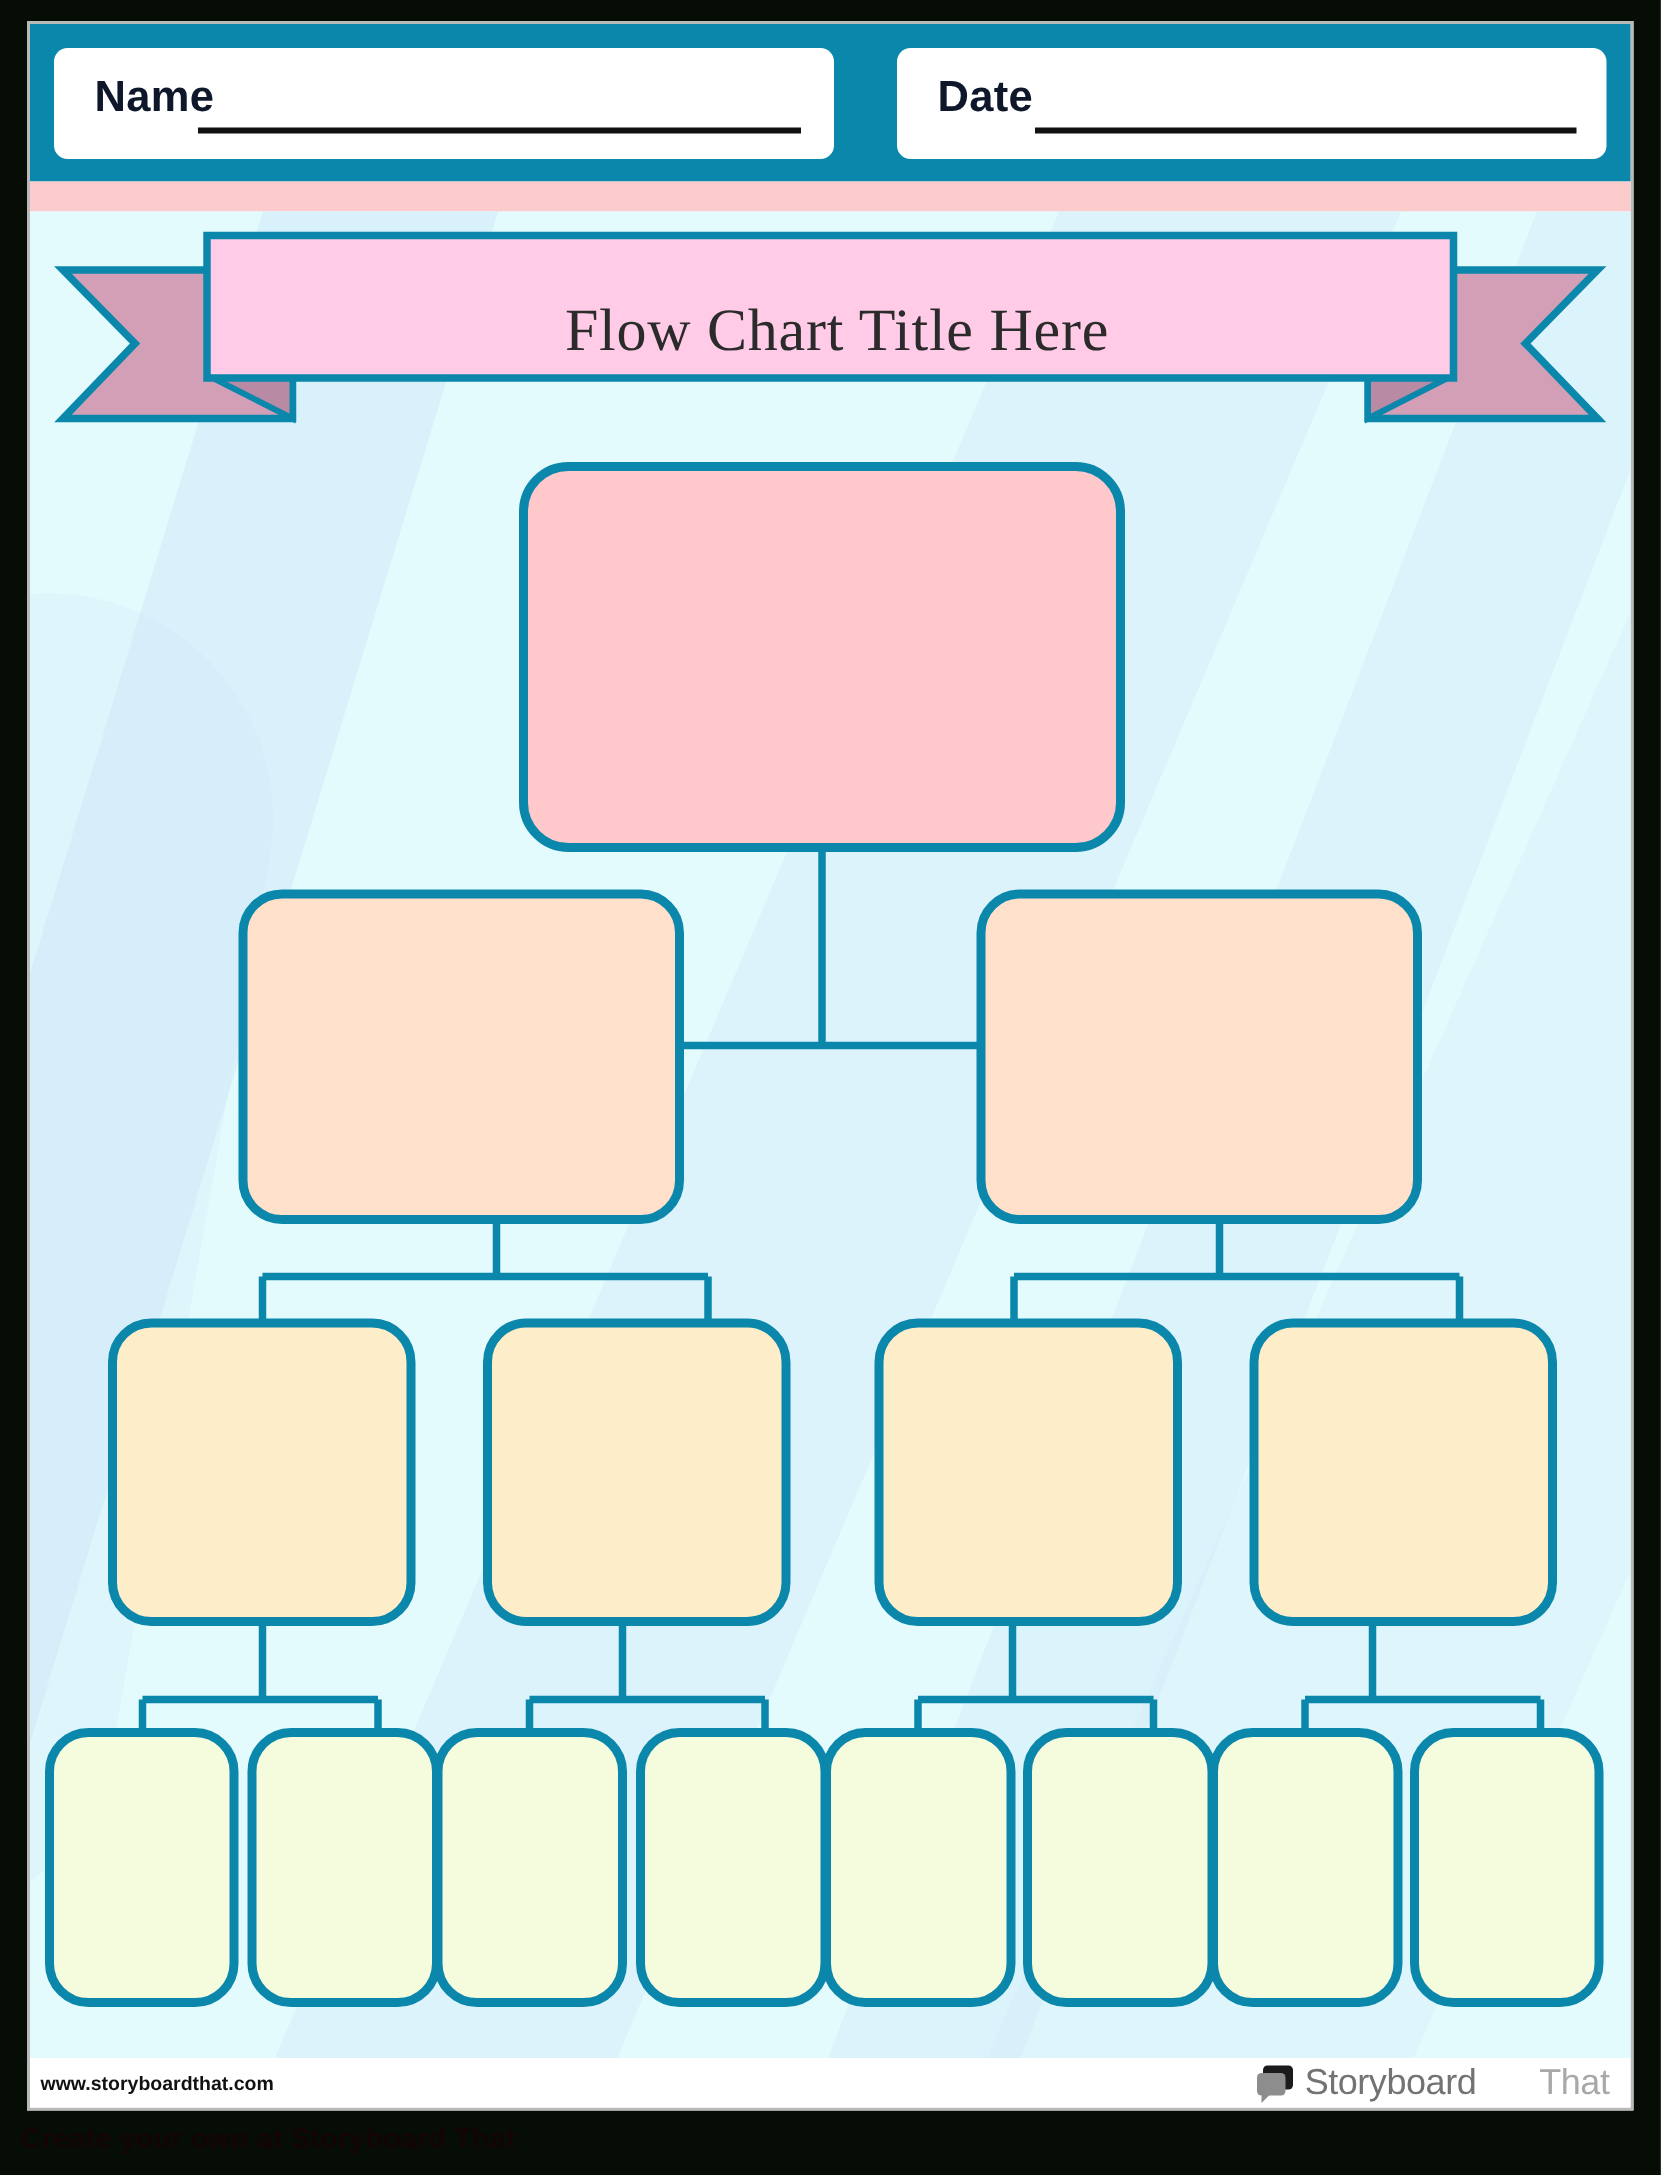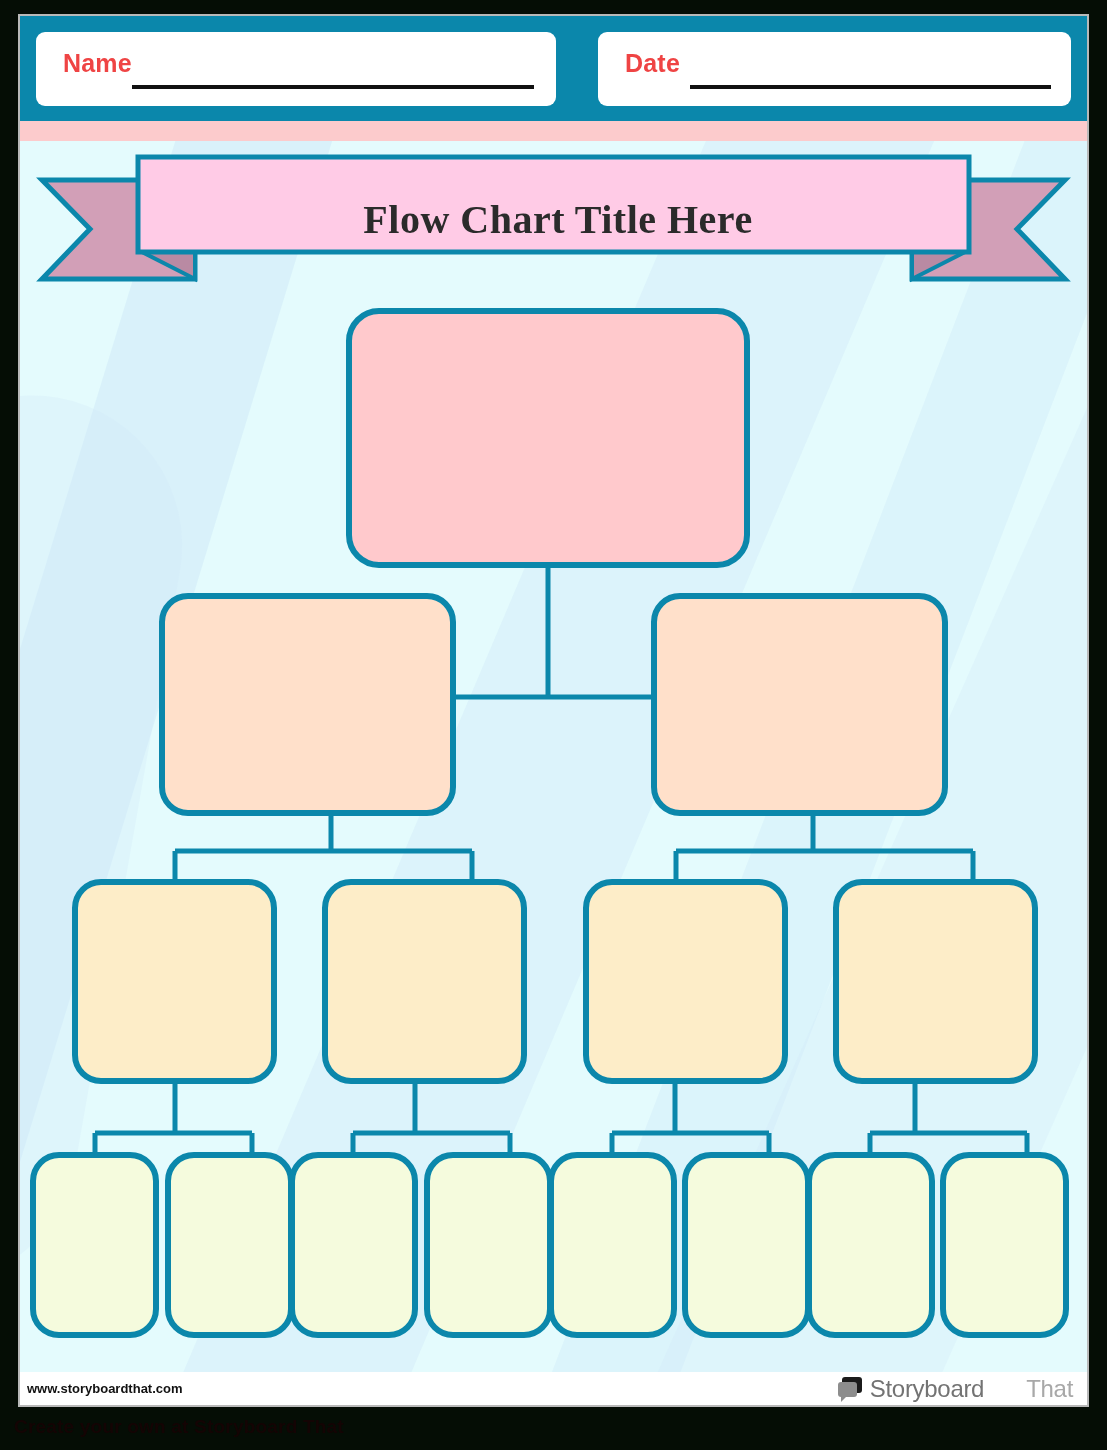--- a/index.html
+++ b/index.html
@@ -33,22 +33,22 @@
     position:absolute;
     top:16px; height:74px;
     background:#ffffff;
     border-radius:9px;
   }
   .field-name { left:16px;  width:520px; }
   .field-date { left:578px; width:473px; }
   .field-label {
     position:absolute;
     left:27px; top:17px;
-    font-size:25px; font-weight:bold;
-    color:#ef4444;
+    font-size:29px; font-weight:bold;
+    color:#0f172a;
     letter-spacing:.2px;
   }
   .field-rule {
     position:absolute;
     height:4px; background:#111111;
     bottom:17px;
   }
   .field-name .field-rule { left:96px; right:22px; }
   .field-date .field-rule { left:92px; right:20px; }
 
@@ -73,21 +73,21 @@
     background:#cfe9f7;
     opacity:.55;
   }
   .sw1 { width:150px; height:1900px; left:-40px;  top:-300px; transform:rotate(17deg); border-radius:60px; }
   .sw2 { width:210px; height:1900px; left:470px;  top:-420px; transform:rotate(23deg); border-radius:60px; opacity:.40; }
   .sw3 { width:120px; height:1900px; left:790px;  top:-380px; transform:rotate(21deg); border-radius:60px; opacity:.42; }
   .sw4 { width:260px; height:1900px; left:980px;  top:-460px; transform:rotate(24deg); border-radius:70px; opacity:.30; }
   .sw5 { width:300px; height:900px;  left:-190px; top:250px;  transform:rotate(10deg); border-radius:150px; opacity:.30; }
 
   
-  .banner { position:absolute; left:20px; top:152px; width:1067px; height:145px;font-weight:bold; }
+  .banner { position:absolute; left:20px; top:152px; width:1067px; height:145px; }
   .banner svg { display:block; }
   .banner-title {
     position:absolute;
     left:118px; top:44px;
     width:840px;
     text-align:center;
     font-family:"Liberation Serif", serif;
     font-size:40px;
     color:#2b2b2b;
     letter-spacing:.5px;

